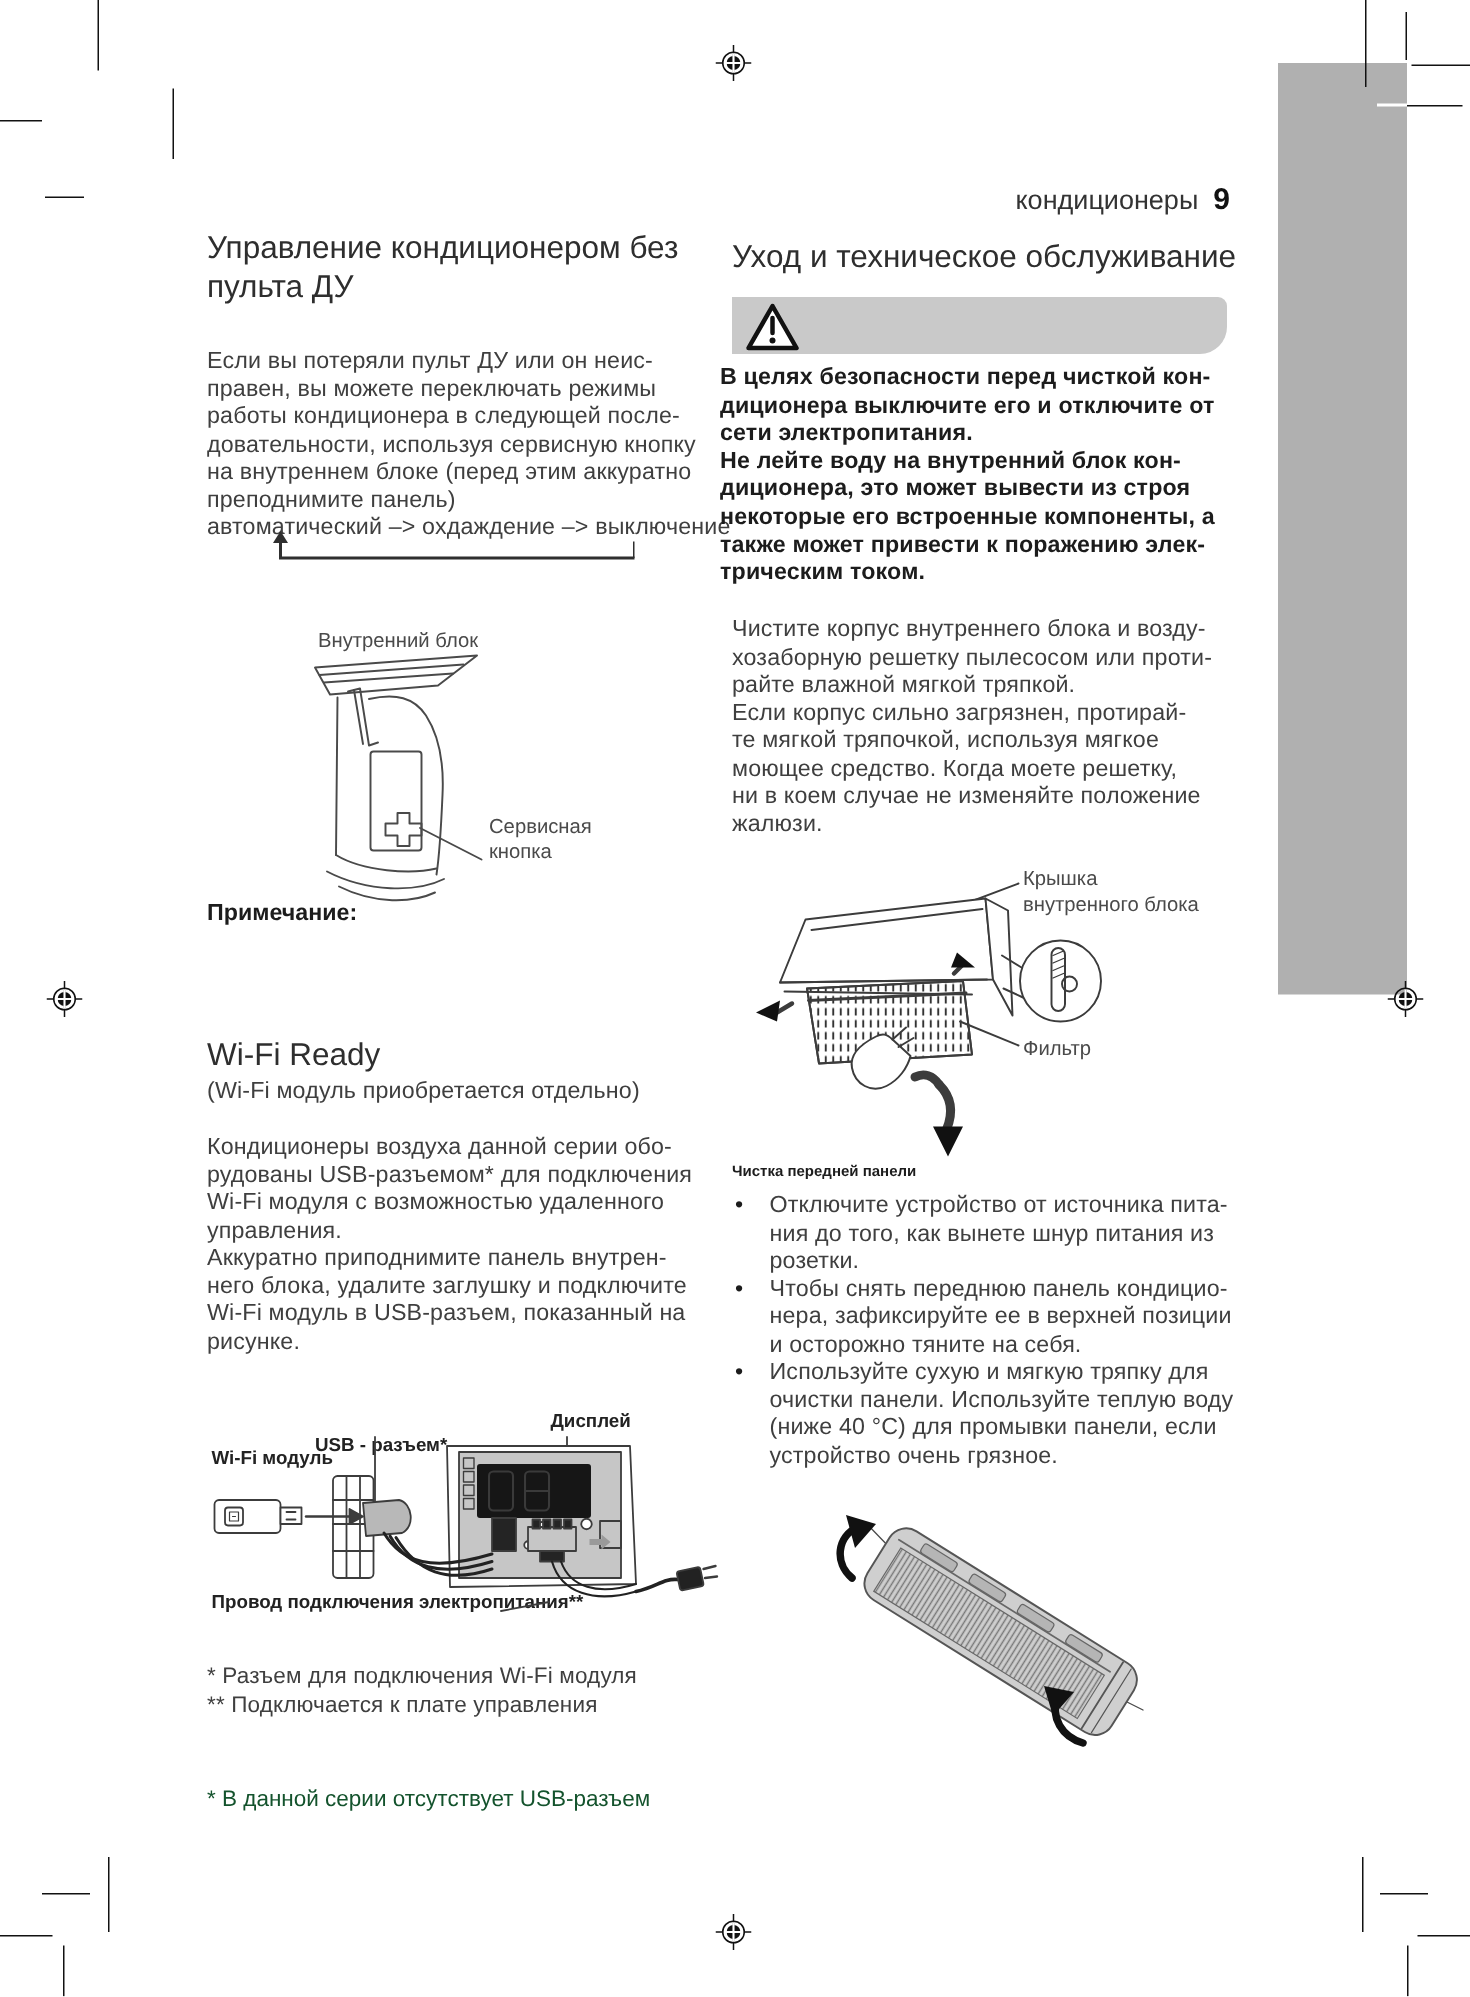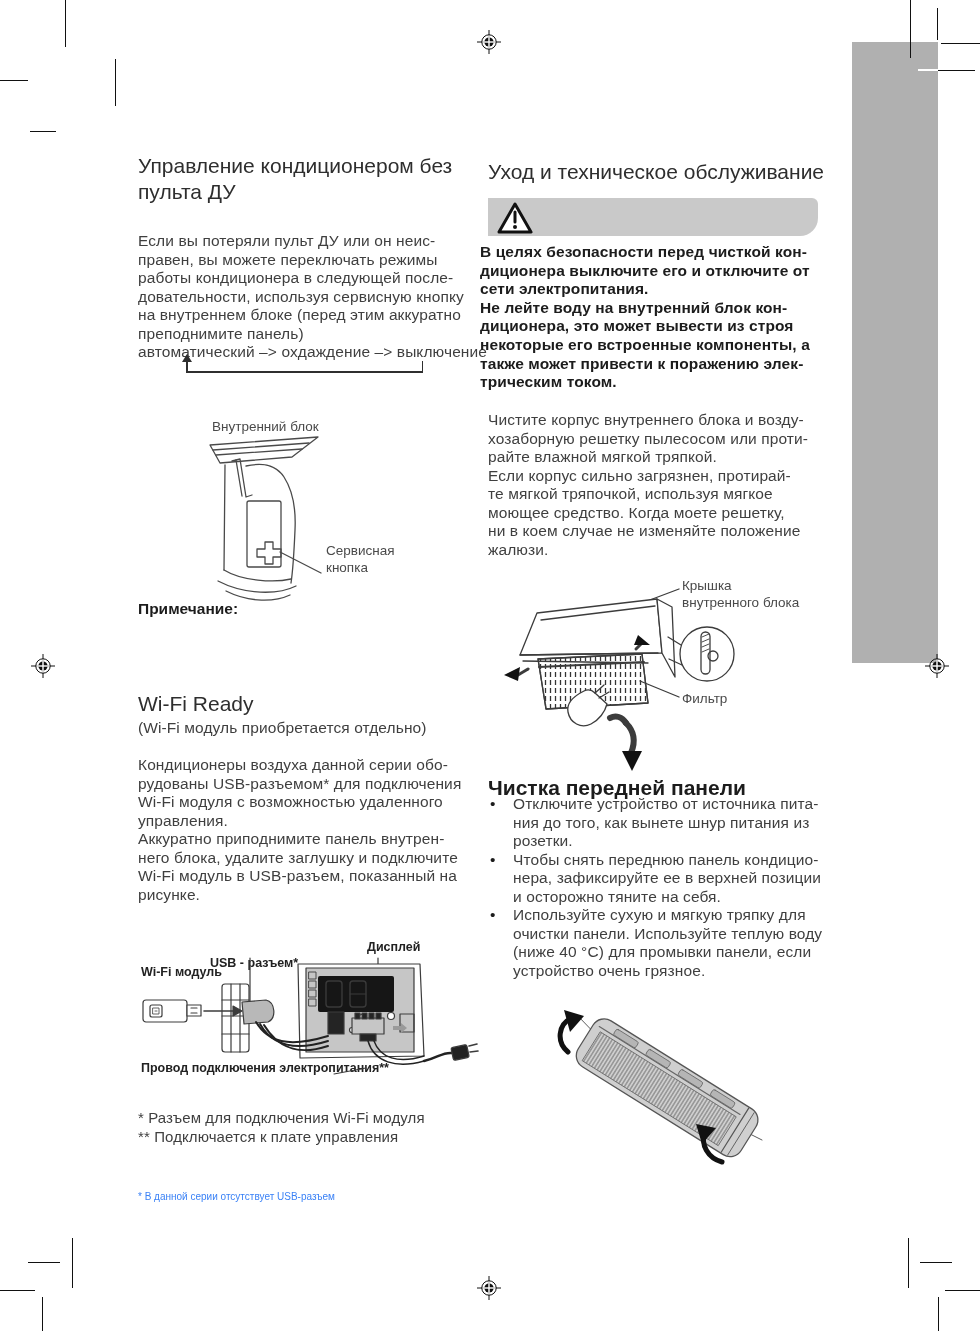--- a/index.html
+++ b/index.html
@@ -11,23 +11,23 @@
   .bold-text{font-size:15.5px;line-height:18.6px;font-weight:bold;color:#1c1c1c;white-space:pre-line;letter-spacing:0.1px;}
   .diagram-label{font-size:13.5px;line-height:16.5px;color:#4a4a4a;white-space:pre-line;}
   .diagram-label-bold{font-size:12.5px;line-height:15px;font-weight:bold;color:#222;white-space:pre-line;}
   .mark{background:#111;}
   .header-row{font-size:18px;color:#333;text-align:right;}
   .header-row .pagenum{font-weight:bold;font-size:20px;margin-left:10px;color:#111;}
   .warn-bar{background:#c9c9c9;border-radius:0 6px 18px 0;}
   .bullet-row{display:flex;}
   .bullet-dot{width:23px;font-size:15.5px;line-height:18.5px;color:#1c1c1c;}
   .bullet-body{flex:1;font-size:15.5px;line-height:18.5px;white-space:pre-line;letter-spacing:0.1px;}
-  .clean-title{font-size:21px;font-weight:bold;color:#1c1c1c;}
+  .clean-title{font-size:10px;font-weight:bold;color:#1c1c1c;}
   .note-title{font-size:15.5px;font-weight:bold;color:#1c1c1c;}
-  .footnote-small{font-size:10px;color:#3b82f6;}
+  .footnote-small{font-size:15px;color:#14532d;}
   svg{display:block;}
 </style>
 </head>
 <body>
 
 <div class="page">
 
   <div class="abs mark" style="left:65px;top:0;width:1px;height:47px;"></div>
   <div class="abs mark" style="left:0;top:80px;width:28px;height:1px;"></div>
   <div class="abs mark" style="left:115px;top:59px;width:1px;height:47px;"></div>
@@ -85,20 +85,23 @@
         <line x1="0" y1="12" x2="24" y2="12" stroke="#111" stroke-width="1"></line>
         <circle cx="12" cy="12" r="7.2" fill="none" stroke="#111" stroke-width="1"></circle>
         <circle cx="12" cy="12" r="4.6" fill="#111"></circle>
         <line x1="12" y1="5.5" x2="12" y2="18.5" stroke="#fff" stroke-width="1.4"></line>
         <line x1="5.5" y1="12" x2="18.5" y2="12" stroke="#fff" stroke-width="1.4"></line>
       </svg>
   </div>
 
   <div class="abs" style="left:852px;top:42px;width:86px;height:621px;background:#b0b0b0;"></div>
 
+  <div class="abs header-row" style="left:480px;top:122px;width:340px;">
+    <span>кондиционеры</span><span class="pagenum">9</span>
+  </div>
 
   <div class="abs h1" style="left:138px;top:153px;width:350px;">Управление кондиционером без
 пульта ДУ</div>
 
   <div class="abs body-text" style="left:138px;top:232px;width:352px;">Если вы потеряли пульт ДУ или он неис-
 правен, вы можете переключать режимы
 работы кондиционера в следующей после-
 довательности, используя сервисную кнопку
 на внутреннем блоке (перед этим аккуратно
 преподнимите панель)

